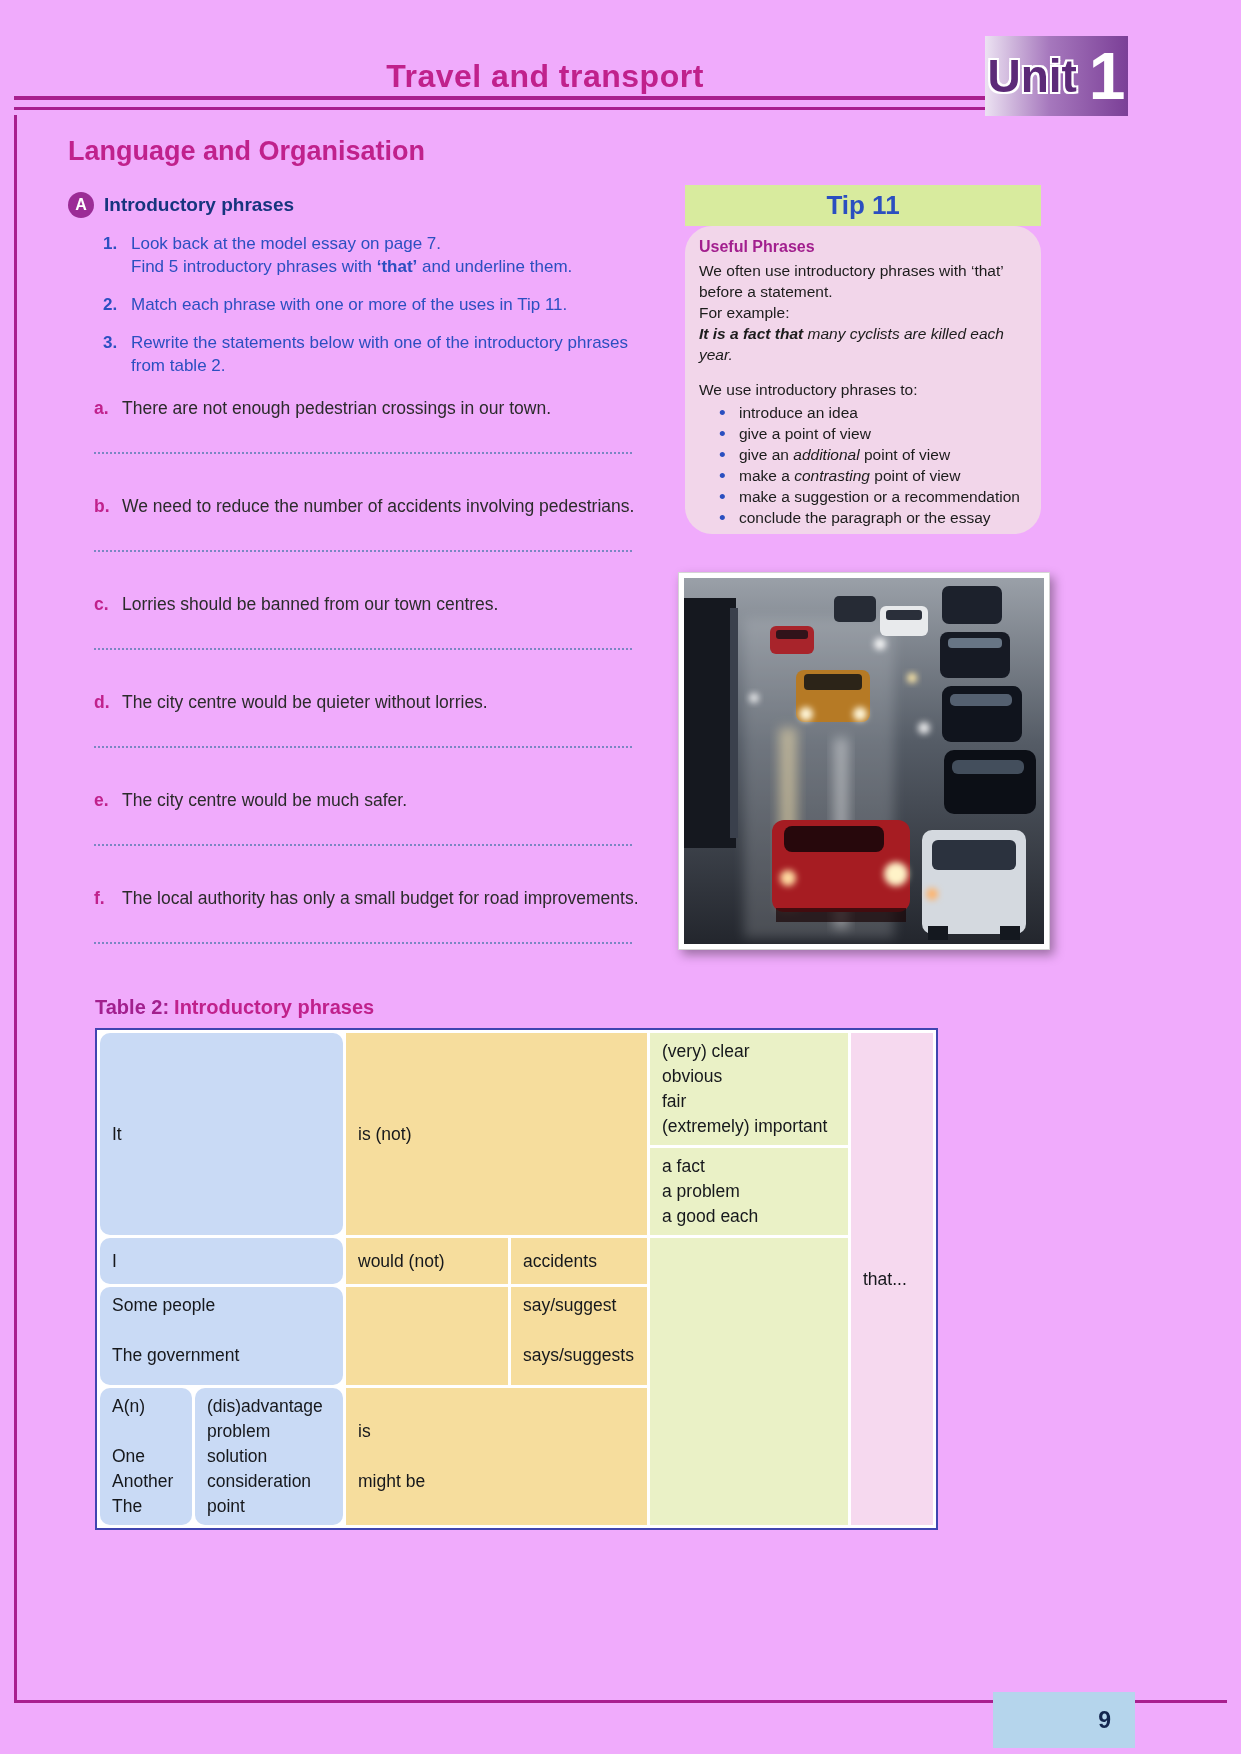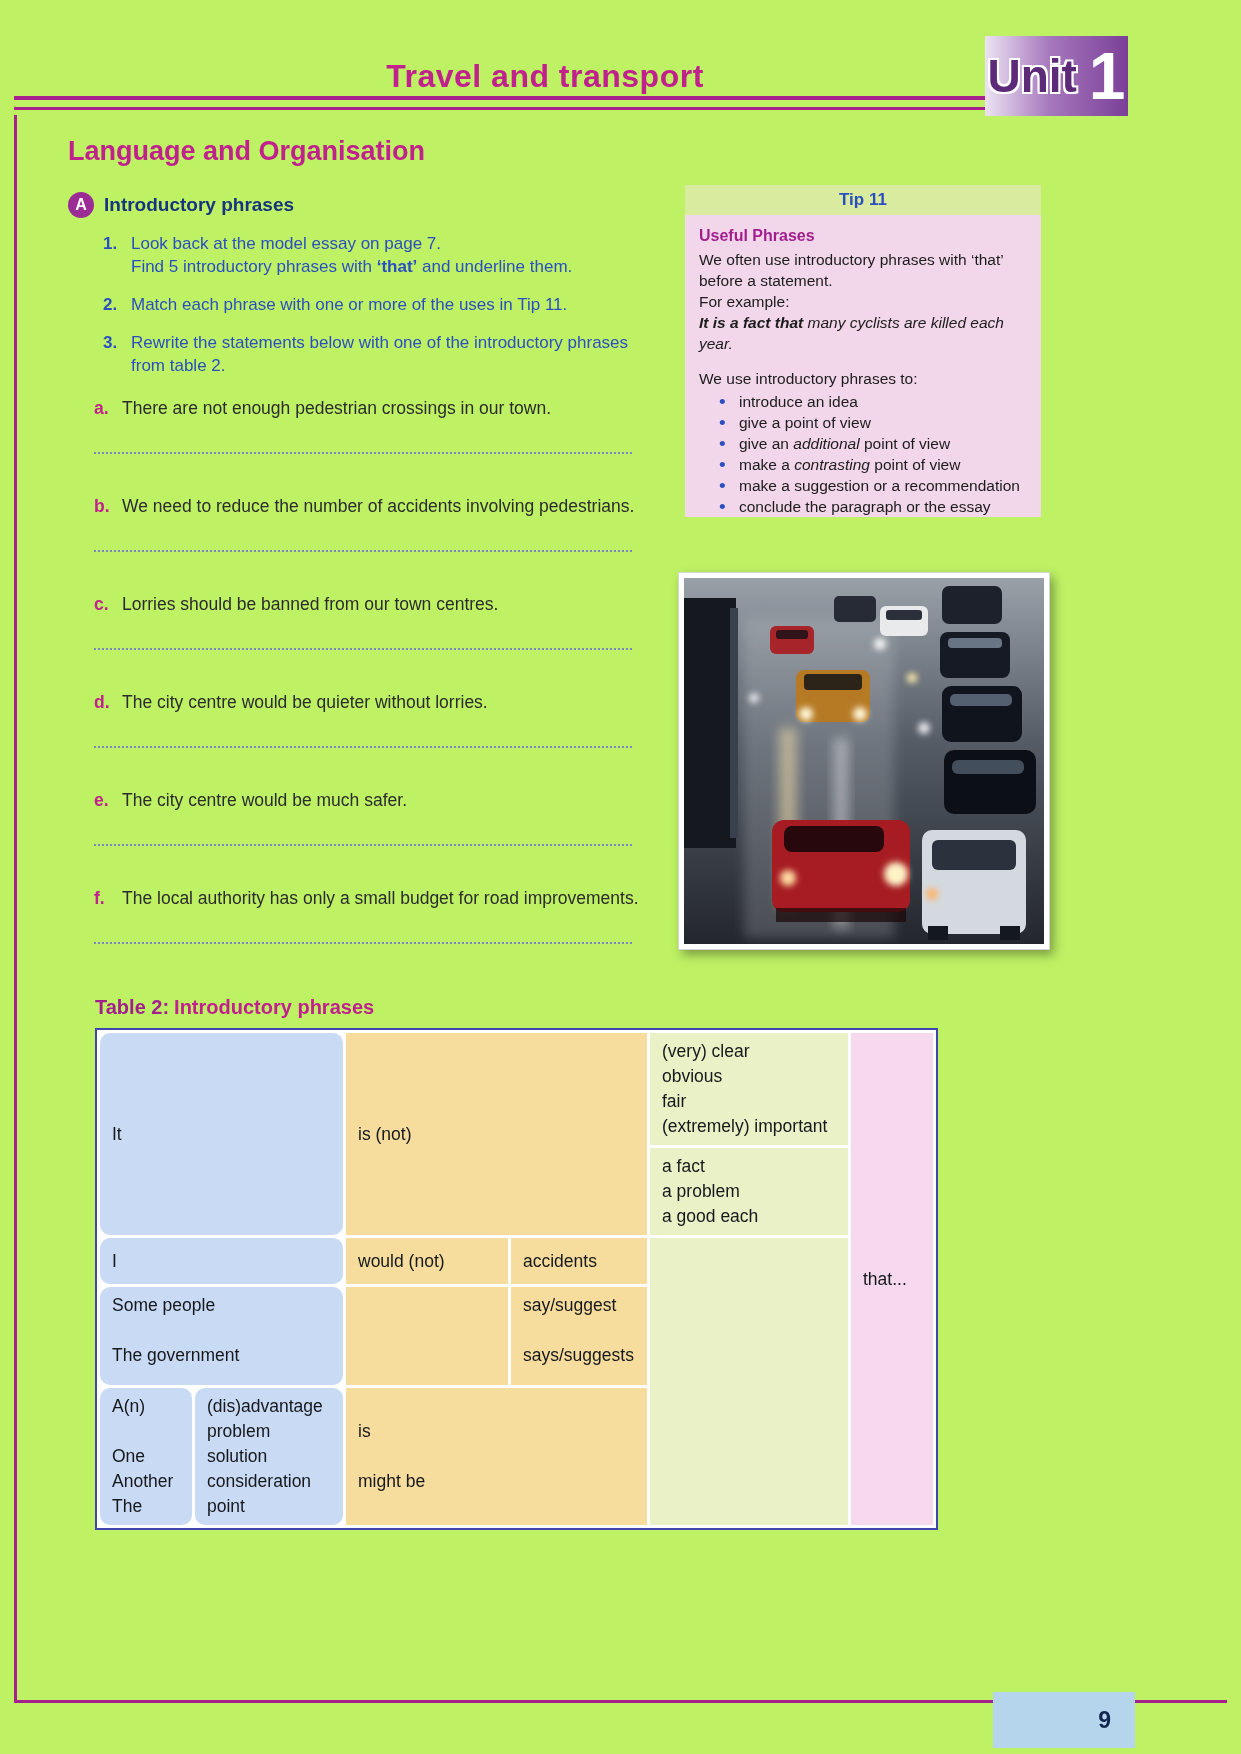--- a/index.html
+++ b/index.html
@@ -1,18 +1,18 @@
 <!DOCTYPE html>
 <html><head>
 <meta charset="utf-8">
 <style>
   * { margin:0; padding:0; box-sizing:border-box; }
   html,body { background:#ffffff; }
   body { font-family:"Liberation Sans", sans-serif; }
-  .page { position:relative; width:1241px; height:1754px; background:#bef264; overflow:hidden; }
+  .page { position:relative; width:1241px; height:1754px; background:#f0abfc; overflow:hidden; }
 
   
   .header-title { position:absolute; top:58px; left:0; width:1090px; text-align:center;
                   font-size:32px; font-weight:bold; color:#c0218c; letter-spacing:0.5px; }
   .hline { position:absolute; left:14px; width:1113px; background:#a81f8e; }
   .hline-1 { top:96px; height:4px; }
   .hline-2 { top:107px; height:3px; }
   .unit-banner { position:absolute; left:985px; top:36px; width:143px; height:80px;
                  background:linear-gradient(90deg,#ece2f2 0%,#a678bd 45%,#7b3f97 100%);
                  display:flex; align-items:center; justify-content:center; gap:12px; }
@@ -35,23 +35,23 @@
   .instr b { font-weight:bold; }
 
   .statements { margin-top:20px; }
   .statement { margin-left:26px; }
   .stmt-row { display:flex; gap:10px; font-size:17.5px; line-height:22px; color:#2b2b2b; }
   .sletter { color:#c0218c; font-weight:bold; width:18px; flex-shrink:0; }
   .dotline { border-bottom:2px dotted #7b87c2; height:0; margin:33px 14px 41px 0; }
 
   
   .tip-box { position:absolute; left:685px; top:185px; width:356px; }
-  .tip-header { background:#d8eb9e; color:#2b4fc0; font-weight:bold; font-size:17px;
+  .tip-header { background:#d8eb9e; color:#2b4fc0; font-weight:bold; font-size:26px;
                 text-align:center; padding:5px 0; }
-  .tip-body { background:#f2d6ea; padding:10px 14px 0; font-size:15.5px; line-height:21px; color:#1c1c1c; }
+  .tip-body { background:#f2d6ea; padding:10px 14px 6px; font-size:15.5px; line-height:21px; color:#1c1c1c;border-radius:27px; }
   .tip-subtitle { color:#a21f8e; font-weight:bold; font-size:16px; margin-bottom:3px; }
   .tip-example { font-style:italic; }
   .tip-example .bi { font-weight:bold; }
   .tip-lead { margin-top:14px; }
   .tip-list { list-style:none; margin-top:2px; }
   .tip-list li { position:relative; padding-left:20px; margin-left:20px; }
   .tip-list li::before { content:"\2022"; position:absolute; left:0; top:0;
                          color:#2b4fc0; font-size:19px; line-height:21px; }
   .tip-list i { font-style:italic; }
 

